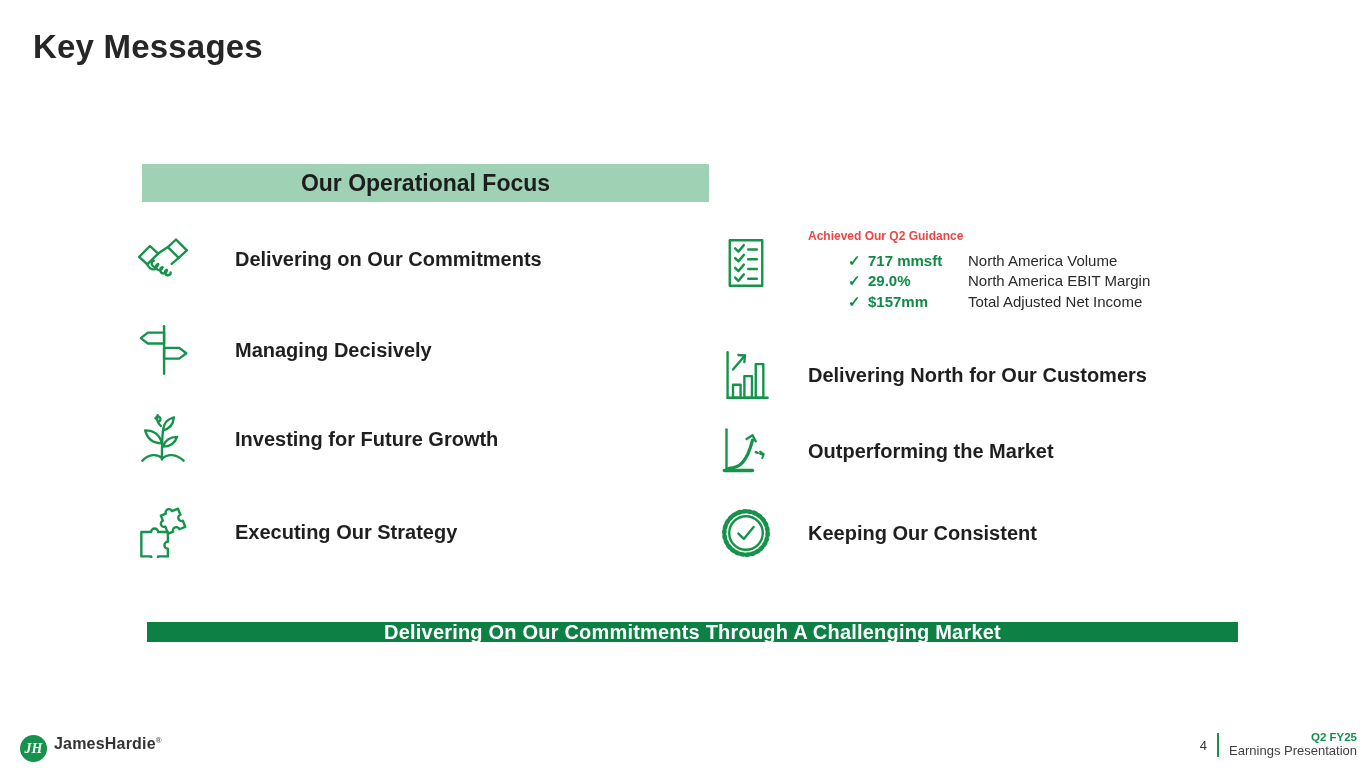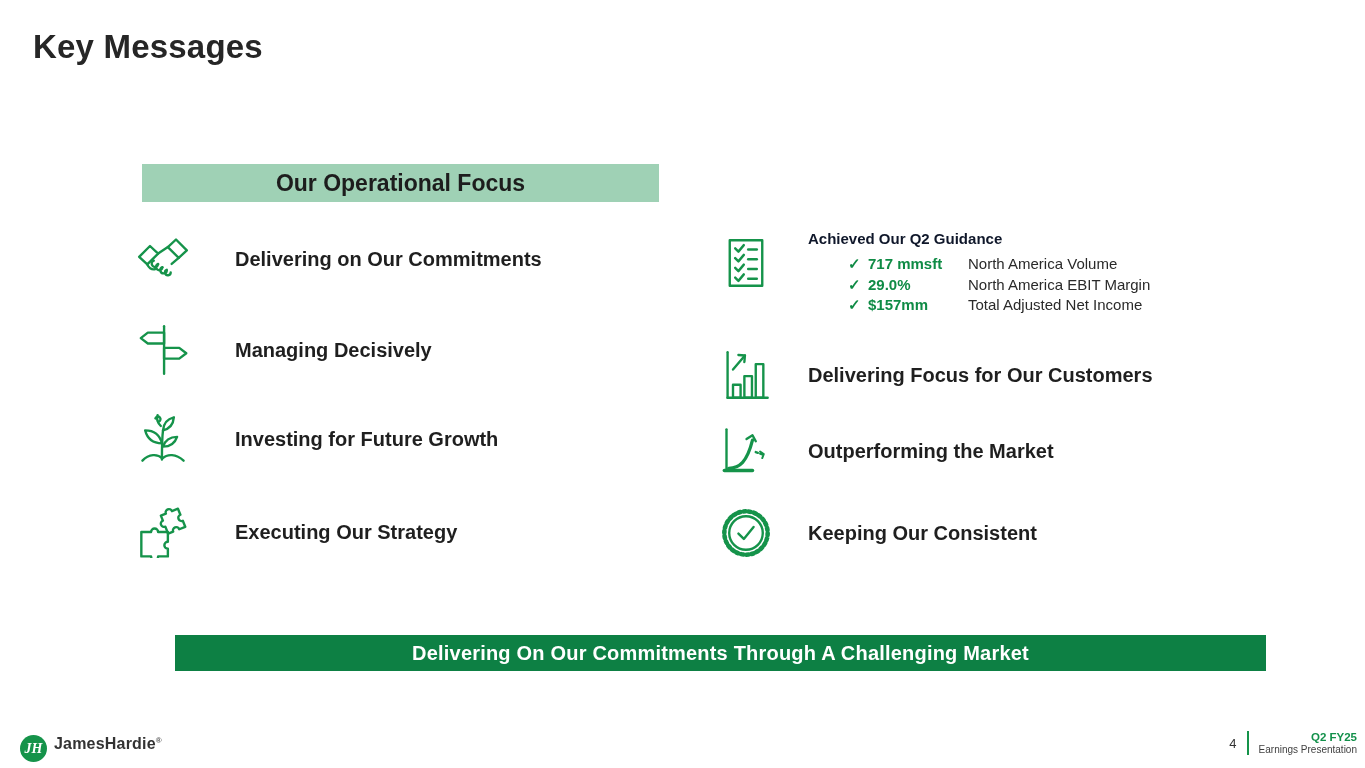--- a/index.html
+++ b/index.html
@@ -16,21 +16,21 @@
     position:absolute; left:33px; top:28px;
     font-size:33px; font-weight:700; color:#262626; letter-spacing:.2px;
   }
 
   .col-header {
     position:absolute; top:164px; height:38px;
     background:#9fd1b5;
     display:flex; align-items:center; justify-content:center;
     font-size:23px; font-weight:700; color:#1d1d1d;
   }
-  .col-header.left  { left:142px; width:517px; }
+  .col-header.left  { left:142px; width:567px; }
   .col-header.right { left:720px; width:518px; }
 
   .row { position:absolute; display:flex; align-items:center; }
   .icon-box { width:56px; height:62px; display:flex; align-items:center; justify-content:center; flex:0 0 auto; }
   .icon-box svg { width:52px; height:52px; }
   .item-label { font-size:20px; font-weight:700; color:#1f1f1f; }
 
   
   .l-row { left:135px; width:540px; height:70px; }
   .l-row .item-label { margin-left:44px; }
@@ -40,50 +40,50 @@
   .r-row { left:720px; width:610px; }
   .r-row .icon-box { width:52px; }
   .r-row .item-label { margin-left:36px; }
   .r-row1 { top:230px; height:110px; align-items:flex-start; }
   .r-row1 .icon-box { margin-top:2px; }
   .r-row2 { top:344px; height:62px; }
   .r-row3 { top:420px; height:62px; }
   .r-row4 { top:502px; height:62px; }
 
   .guidance { margin-left:36px; }
-  .guidance-heading { font-size:15px; font-weight:700; color:#0f172a; line-height:1.15; }
+  .guidance-heading { font-size:12px; font-weight:700; color:#ef4444; line-height:1.15; }
   .guidance-list { margin-top:7px; margin-left:40px; }
   .guidance-row { display:flex; align-items:baseline; font-size:15px; line-height:20.5px; }
   .check-glyph { color:#0f8b45; font-weight:700; width:20px; flex:0 0 auto; }
   .guidance-value { color:#0f8b45; font-weight:700; width:100px; flex:0 0 auto; }
   .guidance-label { color:#2a2a2a; font-weight:400; }
 
   .banner {
-    position:absolute; left:147px; top:635px; width:1091px; height:36px;
+    position:absolute; left:147px; top:622px; width:1091px; height:20px;
     background:#0d8044;
     display:flex; align-items:center; justify-content:center;
-    color:#ffffff; font-size:20px; font-weight:700; letter-spacing:.2px;margin-left:28px;
+    color:#ffffff; font-size:20px; font-weight:700; letter-spacing:.2px;
   }
 
   .footer-logo { position:absolute; left:20px; top:735px; display:flex; }
   .logo-circle {
     width:27px; height:27px; border-radius:50%; background:#15934a;
     color:#fff; display:flex; align-items:center; justify-content:center;
     font-family:"Liberation Serif", serif; font-style:italic; font-weight:700; font-size:14px;
     flex:0 0 auto;
   }
   .logo-word { margin-left:7px; font-size:16px; font-weight:700; color:#333333; letter-spacing:.2px; }
   .logo-reg { font-size:8px; vertical-align:super; color:#555; }
 
   .footer-right { position:absolute; right:8px; top:731px; display:flex; align-items:center; }
   .page-num { font-size:13px; color:#333; margin-right:10px; }
   .footer-divider { width:2px; height:24px; background:#15934a; margin-right:10px; }
   .footer-text { text-align:right; line-height:1.15; }
   .footer-quarter { font-size:11.5px; font-weight:700; color:#12904a; }
-  .footer-doc { font-size:10px; color:#3f3f3f; }
+  .footer-doc { font-size:13px; color:#3f3f3f; }
 
   svg.ic { fill:none; stroke:#15934a; stroke-width:2.2; stroke-linecap:round; stroke-linejoin:round; }
 </style>
 </head>
 <body>
 
 <div class="slide">
 
   <div class="title">Key Messages</div>
 
@@ -185,21 +185,21 @@
       <svg class="ic" viewBox="0 0 48 48">
         <line x1="7" y1="3" x2="7" y2="45"></line>
         <line x1="7" y1="45" x2="44" y2="45"></line>
         <rect x="12" y="33" width="7" height="12"></rect>
         <rect x="22.5" y="25" width="7" height="20"></rect>
         <rect x="33" y="14" width="7" height="31"></rect>
         <path d="M12,19 L23,6"></path>
         <path d="M17,5.5 L23,6 L22.5,12"></path>
       </svg>
     </span>
-    <span class="item-label">Delivering Focus for Our Customers</span>
+    <span class="item-label">Delivering North for Our Customers</span>
   </div>
 
   <div class="row r-row r-row3">
     <span class="icon-box">
       <svg class="ic" viewBox="0 0 48 48">
         <line x1="6" y1="4" x2="6" y2="42"></line>
         <line x1="4" y1="42" x2="30" y2="42" stroke-width="3.2"></line>
         <path d="M8,40 C18,40 25,34 30,14" stroke-width="3"></path>
         <path d="M24.5,13 L30,9.5 L33,15"></path>
         <path d="M33,25 l6,2" stroke-dasharray="2 2.4"></path>

